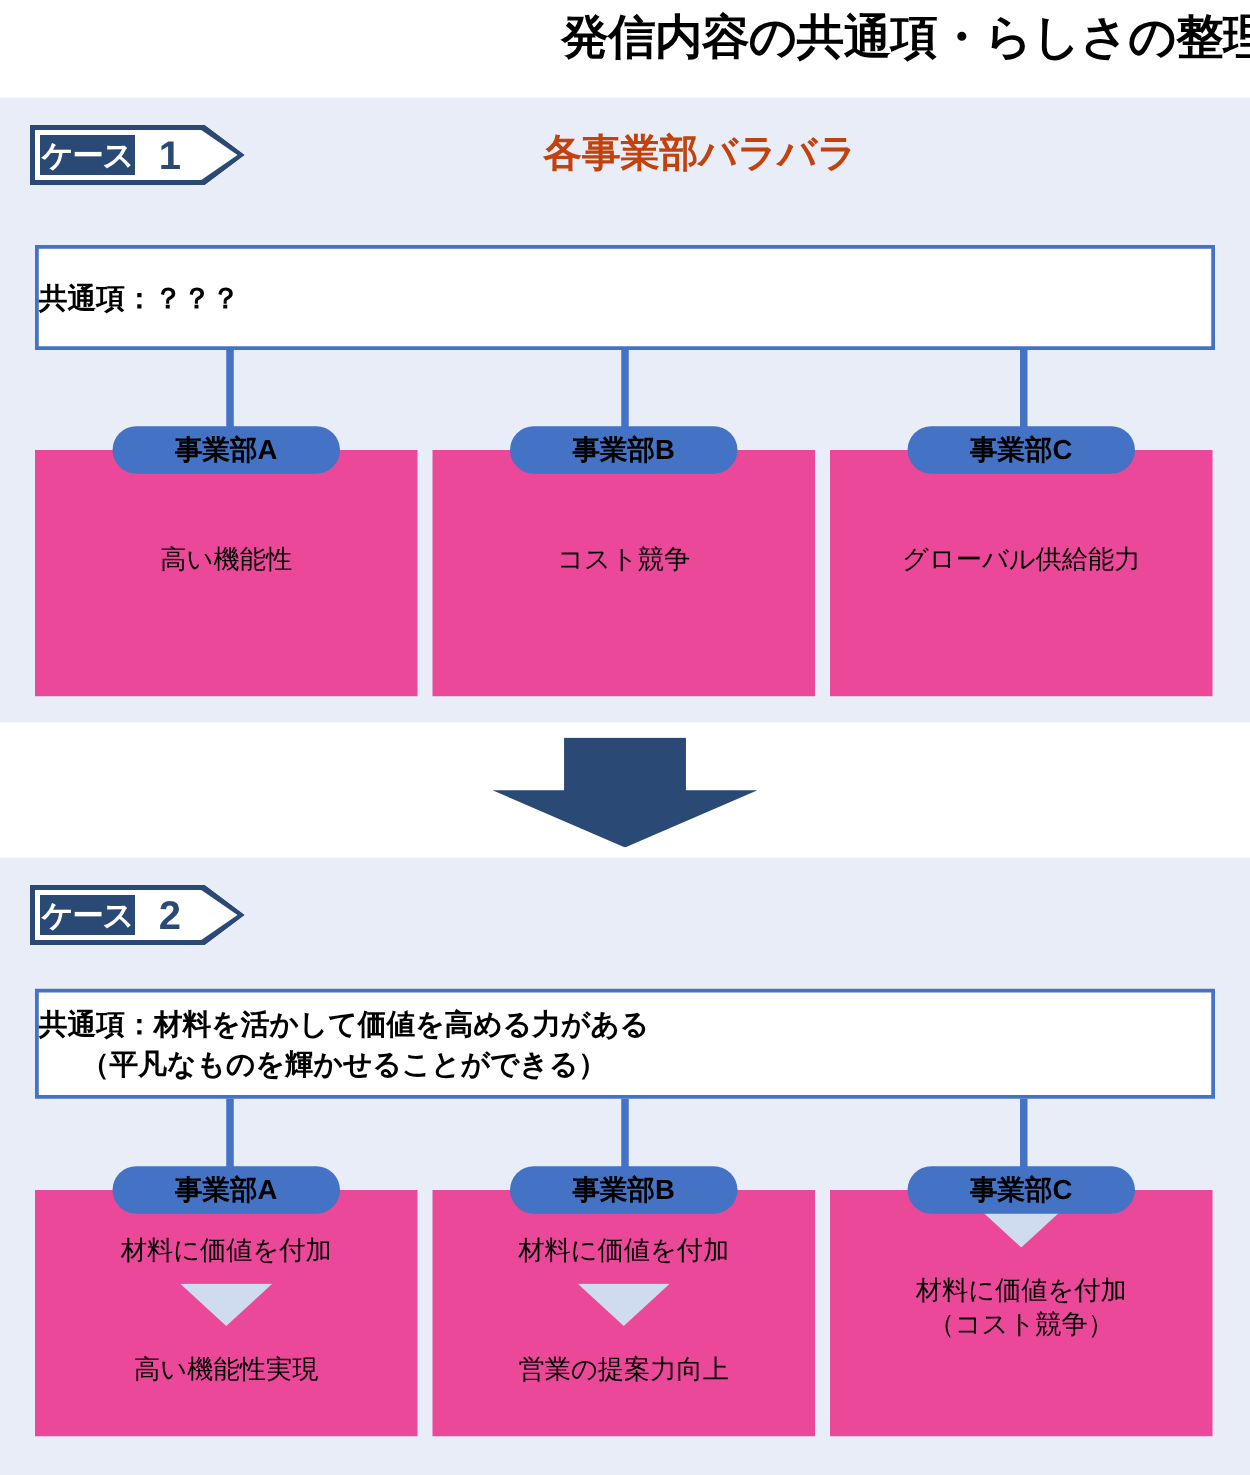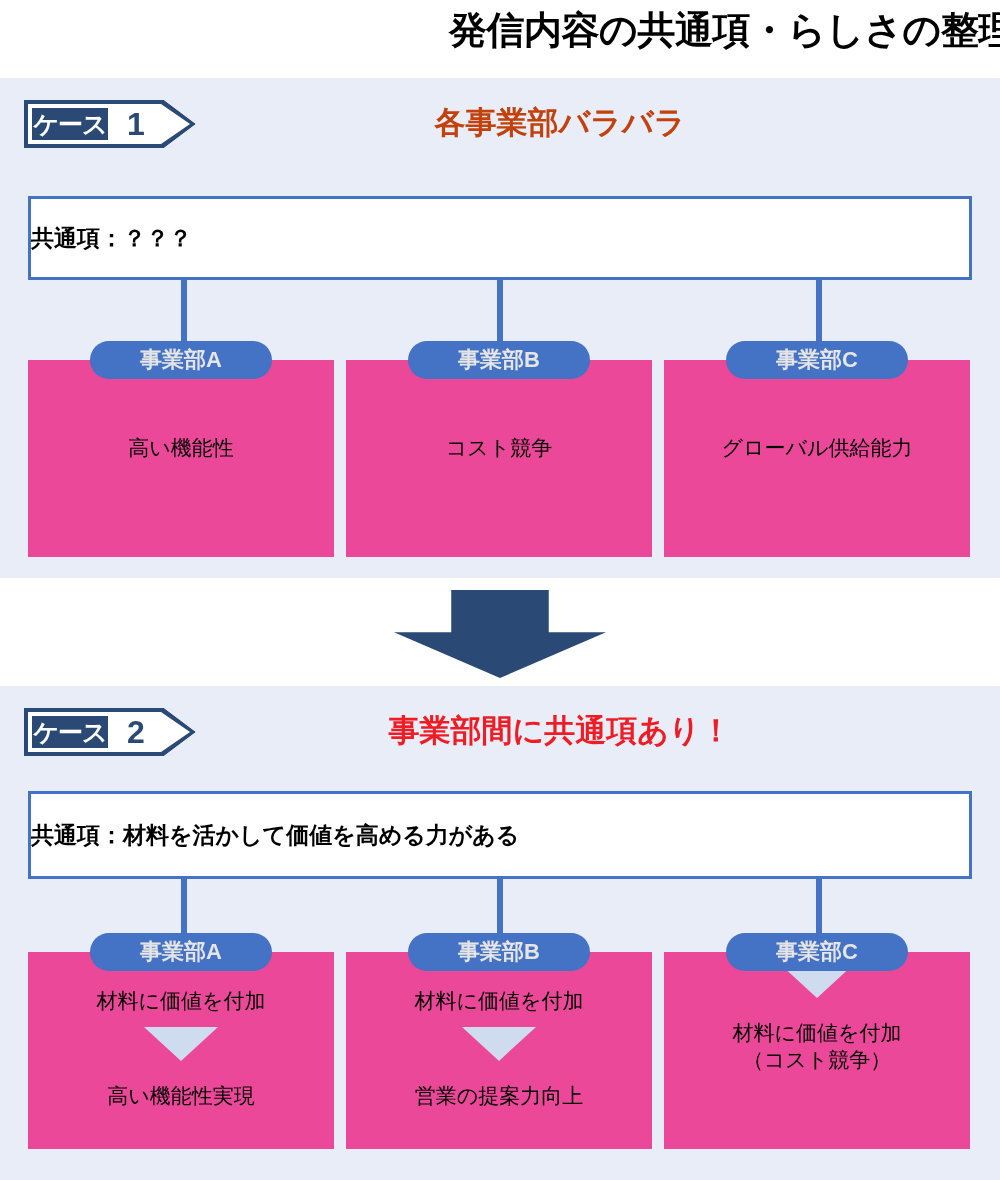--- a/index.html
+++ b/index.html
@@ -155,21 +155,21 @@
   }
   .dept-pill {
     position: absolute;
     left: 50%;
     transform: translateX(-50%);
     top: 0;
     width: 182px;
     height: 38px;
     background: #4472c4;
     border-radius: 19px;
-    color: #e5e5e5;
+    color: #000000;
     font-size: 22px;
     font-weight: bold;
     display: flex;
     align-items: center;
     justify-content: center;
     z-index: 3;
   }
   .dept-text {
     color: #000000;
     font-size: 21px;
@@ -262,26 +262,26 @@
 
 <div class="panel" id="panel-case2">
 
   <div class="case-badge" style="top:22px">
     <div class="case-badge-outer"></div>
     <div class="case-badge-inner"></div>
     <div class="case-badge-tag">ケース</div>
     <div class="case-badge-num">2</div>
   </div>
 
-  <div class="case-heading heading-red" style="top:28px">事業部間に共通項あり！</div>
 </div>
 
 <div class="common-box" id="common-box-2">
   <div>
     <div>共通項：材料を活かして価値を高める力がある</div>
+    <div>（平凡なものを輝かせることができる）</div>
   </div>
 </div>
 
 <div class="connector" style="left:181px; top:879px; height:55px;"></div>
 <div class="connector" style="left:497px; top:879px; height:55px;"></div>
 <div class="connector" style="left:816px; top:879px; height:55px;"></div>
 
 <div class="dept-col c2-col" style="left:28px; width:306px;">
   <div class="dept-body">
     <div class="dept-text dept-text-top">材料に価値を付加</div>

